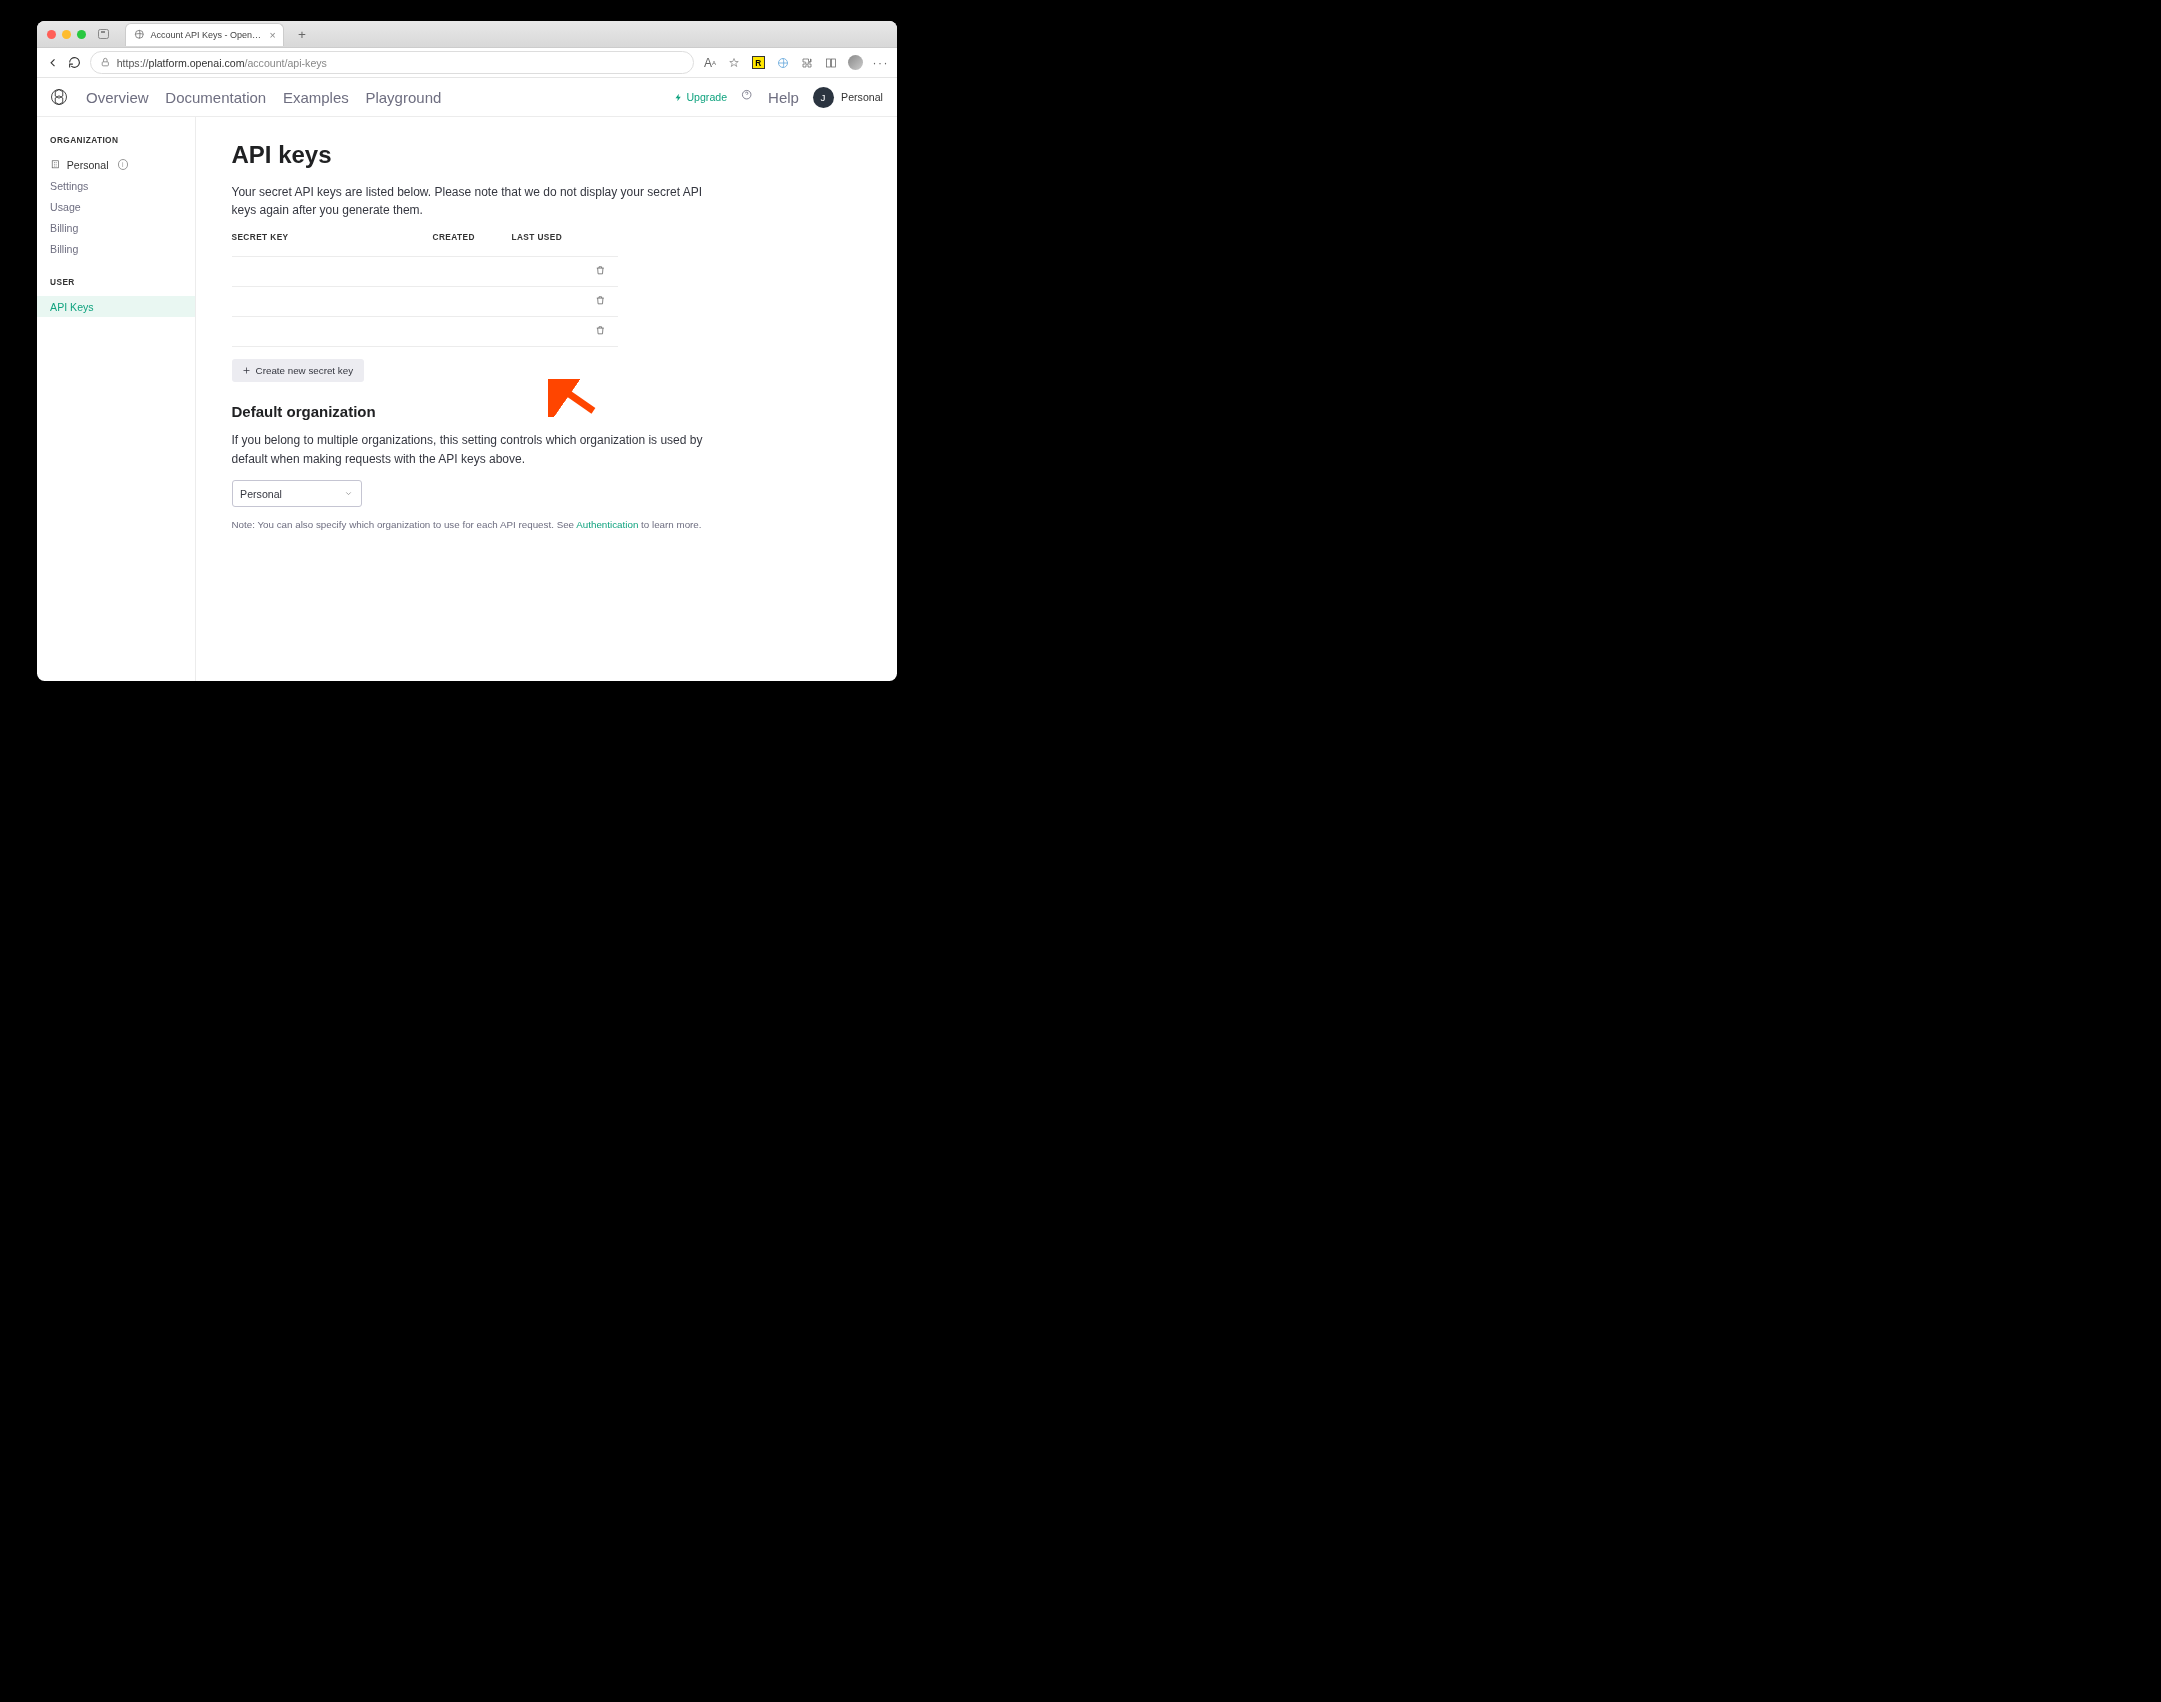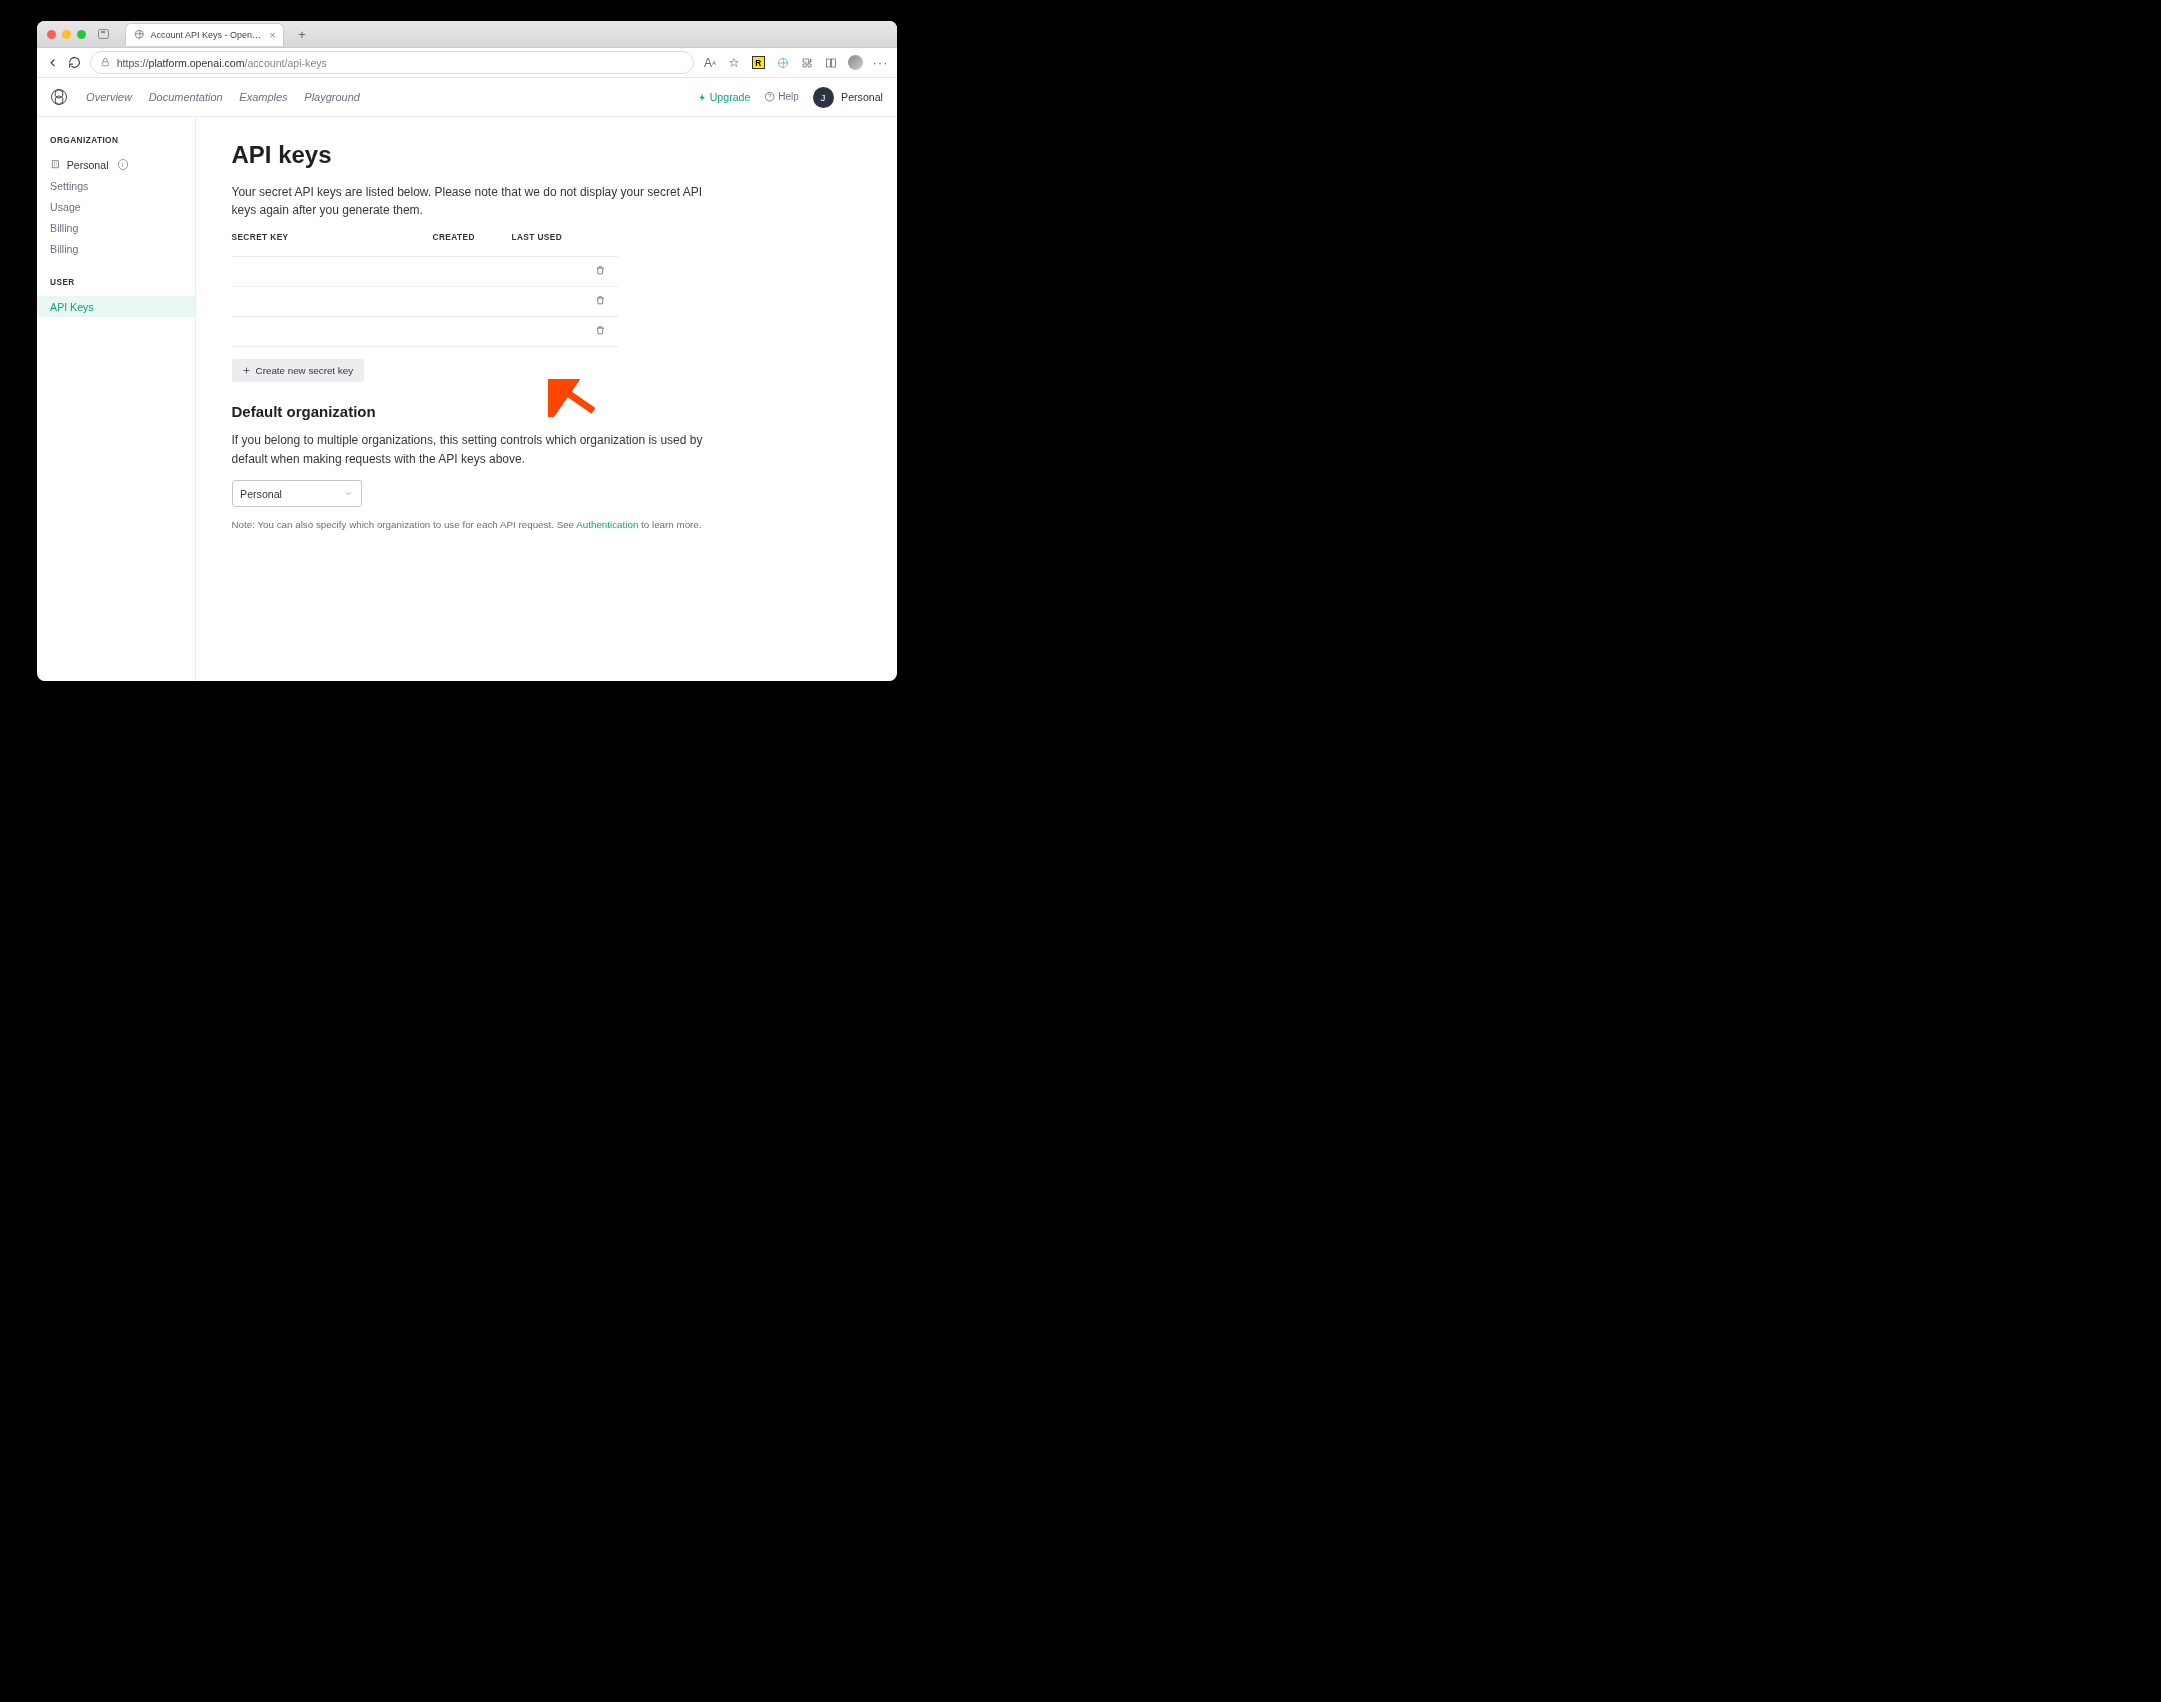--- a/index.html
+++ b/index.html
@@ -91,24 +91,24 @@
 .app-header {
   height: 39px;
   border-bottom:0.8px solid #ececec;
   display:flex;
   align-items:center;
   padding: 0 13.6px;
   gap: 18px;
 }
 .logo { width:18px; height:18px; }
 .nav-links { display:flex; gap:16.7px; }
-.nav-link { color:#6e6e80; font-size:11px; cursor:pointer;font-style:italic; }
+.nav-link { color:#6e6e80; font-size:15px; cursor:pointer; }
 .header-right { margin-left:auto; display:flex; align-items:center; gap:13.6px; }
 .upgrade { color:#10a37f; font-size:10.6px; display:flex; align-items:center; gap:3px; cursor:pointer; }
-.help { color:#6e6e80; font-size:10px; display:flex; align-items:flex-start; gap:3px; cursor:pointer; }
+.help { color:#6e6e80; font-size:15px; display:flex; align-items:flex-start; gap:16px; cursor:pointer; }
 .user-chip { display:flex; align-items:center; gap:7.6px; cursor:pointer; }
 .user-avatar { width:21px; height:21px; border-radius:50%; background:#2b3440; color:#fff; display:flex; align-items:center; justify-content:center; font-size:9.8px; }
 .user-name { font-size:10.6px; color:#333; }
 
 .app-body { flex:1; display:flex; overflow:hidden; }
 .sidebar { width:159px; border-right:0.8px solid #ececec; padding:18px 0; }
 .sb-section-title { font-size:8.3px; font-weight:600; letter-spacing:0.4px; color:#333; padding:0 13.6px 9px; }
 .sb-item { padding:4.5px 13.6px; font-size:10.6px; color:#6e6e80; cursor:pointer; display:flex; align-items:center; gap:6px; }
 .sb-item.active { background:#e9f7f2; color:#10a37f; }
 .sb-item-personal { color:#333; }

